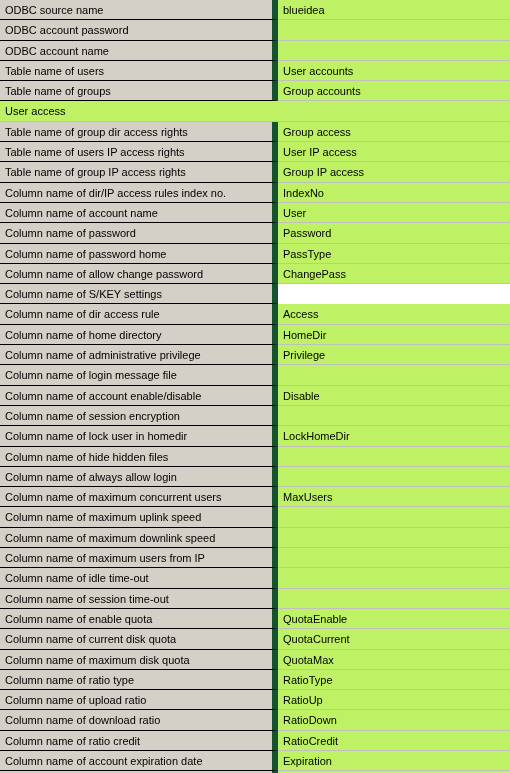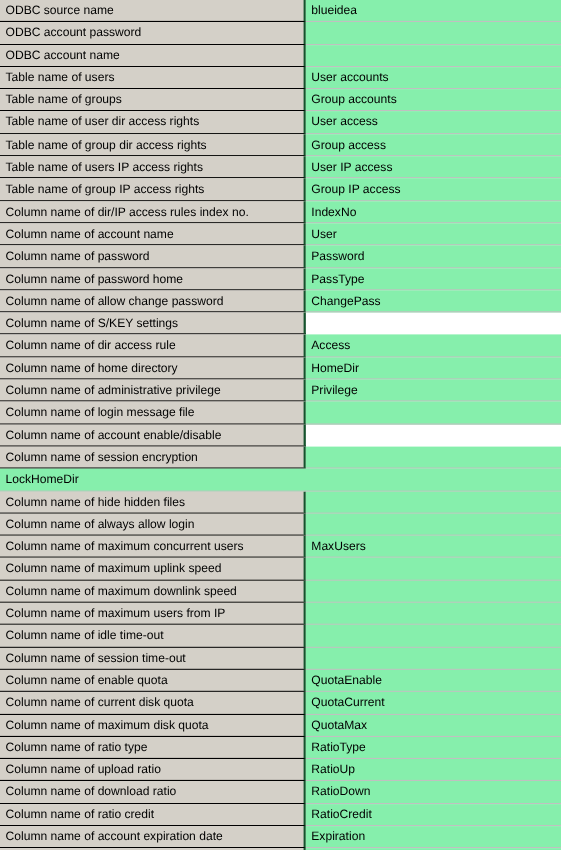--- a/index.html
+++ b/index.html
@@ -16,30 +16,30 @@
   }
   .row {
     display: flex;
     width: 100%;
     height: 20.3px;
   }
   .label-cell {
     width: 278px;
     flex-shrink: 0;
     background: #d4d0c8;
-    border-right: 2px solid #14532d;
+    border-right: 6px solid #14532d;
     border-bottom: 1px solid #000000;
     padding: 3px 5px 0 5px;
     line-height: 14px;
     overflow: hidden;
     white-space: nowrap;
   }
   .value-cell {
     flex: 1;
-    background: #86efac;
+    background: #bef264;
     border-bottom: 1px solid #c0c0c0;
     padding: 3px 5px 0 5px;
     line-height: 14px;
     overflow: hidden;
     white-space: nowrap;
   }
 </style>
 </head>
 <body>
 
@@ -58,21 +58,20 @@
     </div>
     <div class="row">
       <div class="label-cell">Table name of users</div>
       <div class="value-cell">User accounts</div>
     </div>
     <div class="row">
       <div class="label-cell">Table name of groups</div>
       <div class="value-cell">Group accounts</div>
     </div>
     <div class="row">
-      <div class="label-cell">Table name of user dir access rights</div>
       <div class="value-cell">User access</div>
     </div>
     <div class="row">
       <div class="label-cell">Table name of group dir access rights</div>
       <div class="value-cell">Group access</div>
     </div>
     <div class="row">
       <div class="label-cell">Table name of users IP access rights</div>
       <div class="value-cell">User IP access</div>
     </div>
@@ -114,26 +113,28 @@
     <div class="row">
       <div class="label-cell">Column name of administrative privilege</div>
       <div class="value-cell">Privilege</div>
     </div>
     <div class="row">
       <div class="label-cell">Column name of login message file</div>
       <div class="value-cell"></div>
     </div>
     <div class="row">
       <div class="label-cell">Column name of account enable/disable</div>
+      <div class="value-cell">Disable</div>
     </div>
     <div class="row">
       <div class="label-cell">Column name of session encryption</div>
       <div class="value-cell"></div>
     </div>
     <div class="row">
+      <div class="label-cell">Column name of lock user in homedir</div>
       <div class="value-cell">LockHomeDir</div>
     </div>
     <div class="row">
       <div class="label-cell">Column name of hide hidden files</div>
       <div class="value-cell"></div>
     </div>
     <div class="row">
       <div class="label-cell">Column name of always allow login</div>
       <div class="value-cell"></div>
     </div>

